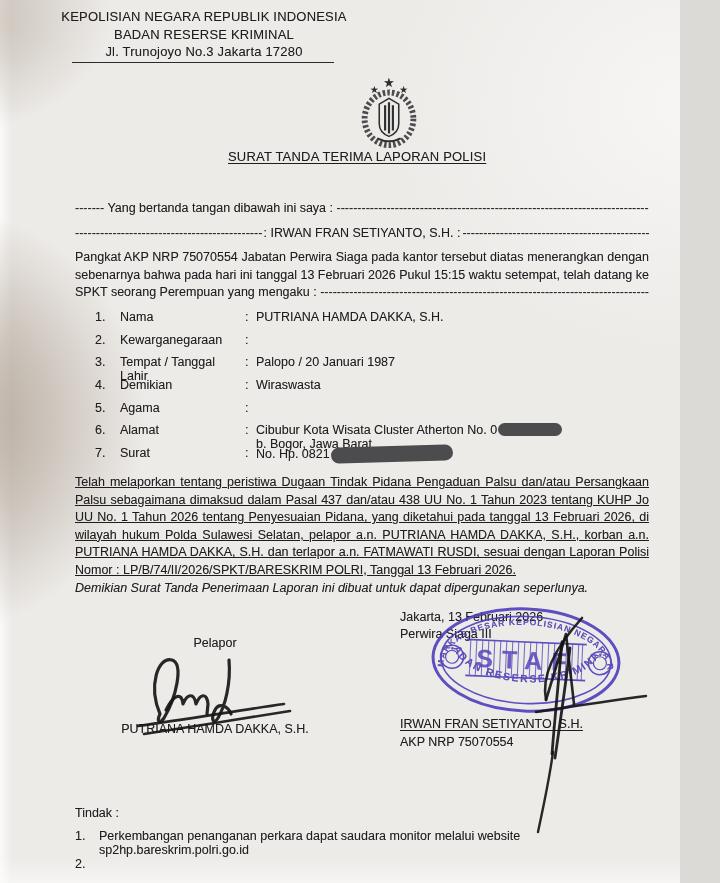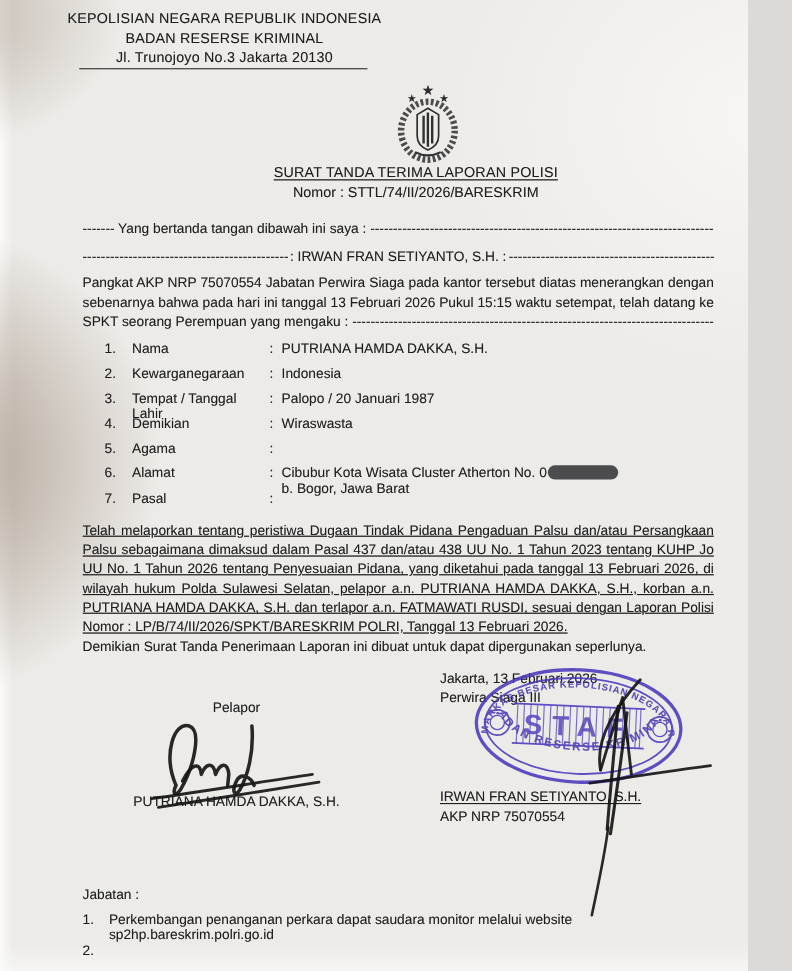--- a/index.html
+++ b/index.html
@@ -12,31 +12,31 @@
       radial-gradient(ellipse 300px 300px at -70px 420px, rgba(104,78,52,.55), rgba(104,78,52,0) 72%),
       radial-gradient(ellipse 230px 170px at -50px 15px, rgba(120,100,75,.40), rgba(120,100,75,0) 70%),
       linear-gradient(90deg, rgba(252,252,252,.85) 0px, rgba(252,252,252,0) 12px),
       radial-gradient(ellipse 520px 420px at 102% 12%, rgba(255,255,255,.55), rgba(255,255,255,0) 60%),
       linear-gradient(0deg, rgba(255,255,255,.5) 0%, rgba(255,255,255,0) 3%);
     text-shadow:0 0 .6px rgba(30,30,30,.35);
   }
   .letterhead{position:absolute;left:48px;top:8px;width:312px;text-align:center;font-size:13px;line-height:17.5px;letter-spacing:.2px;}
   .letterhead-rule{position:absolute;left:72px;top:62px;width:262px;border-top:1.6px solid #2b2b2d;}
   .emblem{position:absolute;left:350px;top:73px;width:78px;height:78px;}
-  .doc-title{position:absolute;left:228px;top:148px;width:300px;text-align:center;font-size:13px;line-height:17.5px;}
+  .doc-title{position:absolute;left:228px;top:148px;width:300px;font-size:13px;line-height:17.5px;}
   .title-main{text-decoration:underline;text-underline-offset:2px;letter-spacing:.2px;}
   .bodyline{position:absolute;left:75px;width:574px;font-size:12.5px;}
   .line1{top:201px;white-space:nowrap;overflow:hidden;}
   .line2{top:226px;display:flex;}
   .line2 .fill{flex:1;overflow:hidden;white-space:nowrap;}
   .line2 .officer{font-weight:normal;white-space:nowrap;padding:0 2px;}
   .para{position:absolute;margin:0;left:75px;width:574px;font-size:12.5px;line-height:17.6px;text-align:justify;}
   .para1{top:249px;height:54px;overflow:hidden;}
   .para2{top:474px;height:107px;overflow:hidden;text-decoration:underline;}
-  .closing{top:580px;text-align:left;}
+  .closing{top:580px;text-align:left;font-style:italic;}
   .fields{position:absolute;left:95px;top:310px;width:556px;font-size:12.5px;}
   .frow{display:grid;grid-template-columns:25px 125px 11px auto;height:22.7px;align-items:start;}
   .fvalue span{white-space:pre;}
   .redact{display:inline-block;background:#4c4c4e;border-radius:8px;height:13px;vertical-align:-2px;margin:0 1px;}
   .redact-sm{width:64px;}
   .redact-lg{width:122px;height:16px;border-radius:9px;vertical-align:-4px;transform:rotate(-1.5deg);}
   .sig-left{position:absolute;left:120px;top:636px;width:190px;height:110px;text-align:center;font-size:12.5px;}
   .sig-left .sig-name{position:absolute;top:86px;left:-25px;width:240px;}
   .sigsvg{position:absolute;pointer-events:none;}
   .sig-left-svg{left:132px;top:648px;width:172px;height:92px;}
@@ -53,39 +53,38 @@
   .nrow{display:grid;grid-template-columns:24px auto;min-height:23.6px;align-items:start;}
 </style>
 </head>
 <body>
 
 <div class="page">
 
   <div class="letterhead">
     <div>KEPOLISIAN NEGARA REPUBLIK INDONESIA</div>
     <div>BADAN RESERSE KRIMINAL</div>
-    <div>Jl. Trunojoyo No.3 Jakarta 20130</div>
+    <div>Jl. Trunojoyo No.3 Jakarta 17280</div>
   </div>
   <div class="letterhead-rule"></div>
 
   <div class="emblem">
     <svg viewBox="0 0 80 80" width="78" height="78">
       <text x="40" y="14" font-size="13" text-anchor="middle" fill="#2e2e30">★</text>
       <text x="25" y="20" font-size="10" text-anchor="middle" fill="#2e2e30">★</text>
       <text x="55" y="20" font-size="10" text-anchor="middle" fill="#2e2e30">★</text>
       <ellipse cx="40" cy="47" rx="25" ry="27" fill="none" stroke="#2f2f31" stroke-width="6" stroke-dasharray="2.6 2.2" opacity=".85"></ellipse>
       <path d="M40 26 L50 32 V52 Q50 61 40 65 Q30 61 30 52 V32 Z" fill="none" stroke="#2f2f31" stroke-width="1.6"></path>
       <path d="M36 33 V59 M40 30 V62 M44 33 V59" stroke="#2f2f31" stroke-width="2.2" fill="none"></path>
       <path d="M28 67 Q40 73 52 67" stroke="#2f2f31" stroke-width="2" fill="none"></path>
     </svg>
   </div>
 
   <div class="doc-title">
     <div class="title-main">SURAT TANDA TERIMA LAPORAN POLISI</div>
-    <div>Nomor : STTL/74/II/2026/BARESKRIM</div>
   </div>
 
   <div class="bodyline line1"><span>------- Yang bertanda tangan dibawah ini saya : </span><span>--------------------------------------------------------------------------------------------------------------------------------------------------------</span></div>
 
   <div class="bodyline line2">
     <span class="fill">--------------------------------------------------------------------------------</span>
     <span class="officer">: IRWAN FRAN SETIYANTO, S.H. :</span>
     <span class="fill">--------------------------------------------------------------------------------</span>
   </div>
 
@@ -95,21 +94,20 @@
       <div class="frow">
         <span class="fno">1.</span>
         <span class="flabel">Nama</span>
         <span class="fcolon">:</span>
         <span class="fvalue"><span>PUTRIANA HAMDA DAKKA, S.H.</span></span>
       </div>
       <div class="frow">
         <span class="fno">2.</span>
         <span class="flabel">Kewarganegaraan</span>
         <span class="fcolon">:</span>
-        <span class="fvalue"><span>Indonesia</span></span>
       </div>
       <div class="frow">
         <span class="fno">3.</span>
         <span class="flabel">Tempat / Tanggal Lahir</span>
         <span class="fcolon">:</span>
         <span class="fvalue"><span>Palopo / 20 Januari 1987</span></span>
       </div>
       <div class="frow">
         <span class="fno">4.</span>
         <span class="flabel">Demikian</span>
@@ -122,22 +120,23 @@
         <span class="fcolon">:</span>
       </div>
       <div class="frow">
         <span class="fno">6.</span>
         <span class="flabel">Alamat</span>
         <span class="fcolon">:</span>
         <span class="fvalue"><span>Cibubur Kota Wisata Cluster Atherton No. 0</span><span class="redact redact-sm"></span><span>b. Bogor, Jawa Barat</span></span>
       </div>
       <div class="frow">
         <span class="fno">7.</span>
-        <span class="flabel">Pasal</span>
-        <span class="fcolon">:</span>
+        <span class="flabel">Surat</span>
+        <span class="fcolon">:</span>
+        <span class="fvalue"><span>No. Hp. 0821</span><span class="redact redact-lg"></span></span>
       </div>
     </div>
 
   <p class="para para2">Telah melaporkan tentang peristiwa Dugaan Tindak Pidana Pengaduan Palsu dan/atau Persangkaan Palsu sebagaimana dimaksud dalam Pasal 437 dan/atau 438 UU No. 1 Tahun 2023 tentang KUHP Jo UU No. 1 Tahun 2026 tentang Penyesuaian Pidana, yang diketahui pada tanggal 13 Februari 2026, di wilayah hukum Polda Sulawesi Selatan, pelapor a.n. PUTRIANA HAMDA DAKKA, S.H., korban a.n. PUTRIANA HAMDA DAKKA, S.H. dan terlapor a.n. FATMAWATI RUSDI, sesuai dengan Laporan Polisi Nomor : LP/B/74/II/2026/SPKT/BARESKRIM POLRI, Tanggal 13 Februari 2026.</p>
   <p class="para closing">Demikian Surat Tanda Penerimaan Laporan ini dibuat untuk dapat dipergunakan seperlunya.</p>
 
   <div class="sig-left">
     <div>Pelapor</div>
     <div class="sig-name">PUTRIANA HAMDA DAKKA, S.H.</div>
   </div>
@@ -185,21 +184,21 @@
   <svg class="sigsvg sig-right-svg" viewBox="0 0 180 225">
     <path class="ink" stroke-width="2.6" d="M112 6 C92 28 70 58 76 88"></path>
     <path class="ink" stroke-width="2.6" d="M76 88 L96 22 L104 92"></path>
     <path class="ink" stroke-width="2.8" d="M92 30 C88 75 84 115 82 142"></path>
     <path class="ink" stroke-width="2.8" d="M100 36 C94 85 88 125 85 146"></path>
     <path class="ink" stroke-width="2.4" d="M83 140 C79 170 73 196 68 220"></path>
     <path class="ink" stroke-width="2.4" d="M66 100 C105 94 145 88 176 84"></path>
   </svg>
 
   <div class="notes">
-    <div class="notes-head">Jabatan :</div>
+    <div class="notes-head">Tindak :</div>
     <div class="notes-items">
         <div class="nrow">
           <span>1.</span>
           <span>Perkembangan penanganan perkara dapat saudara monitor melalui website sp2hp.bareskrim.polri.go.id</span>
         </div>
         <div class="nrow">
           <span>2.</span>
         </div>
       </div>
   </div>

